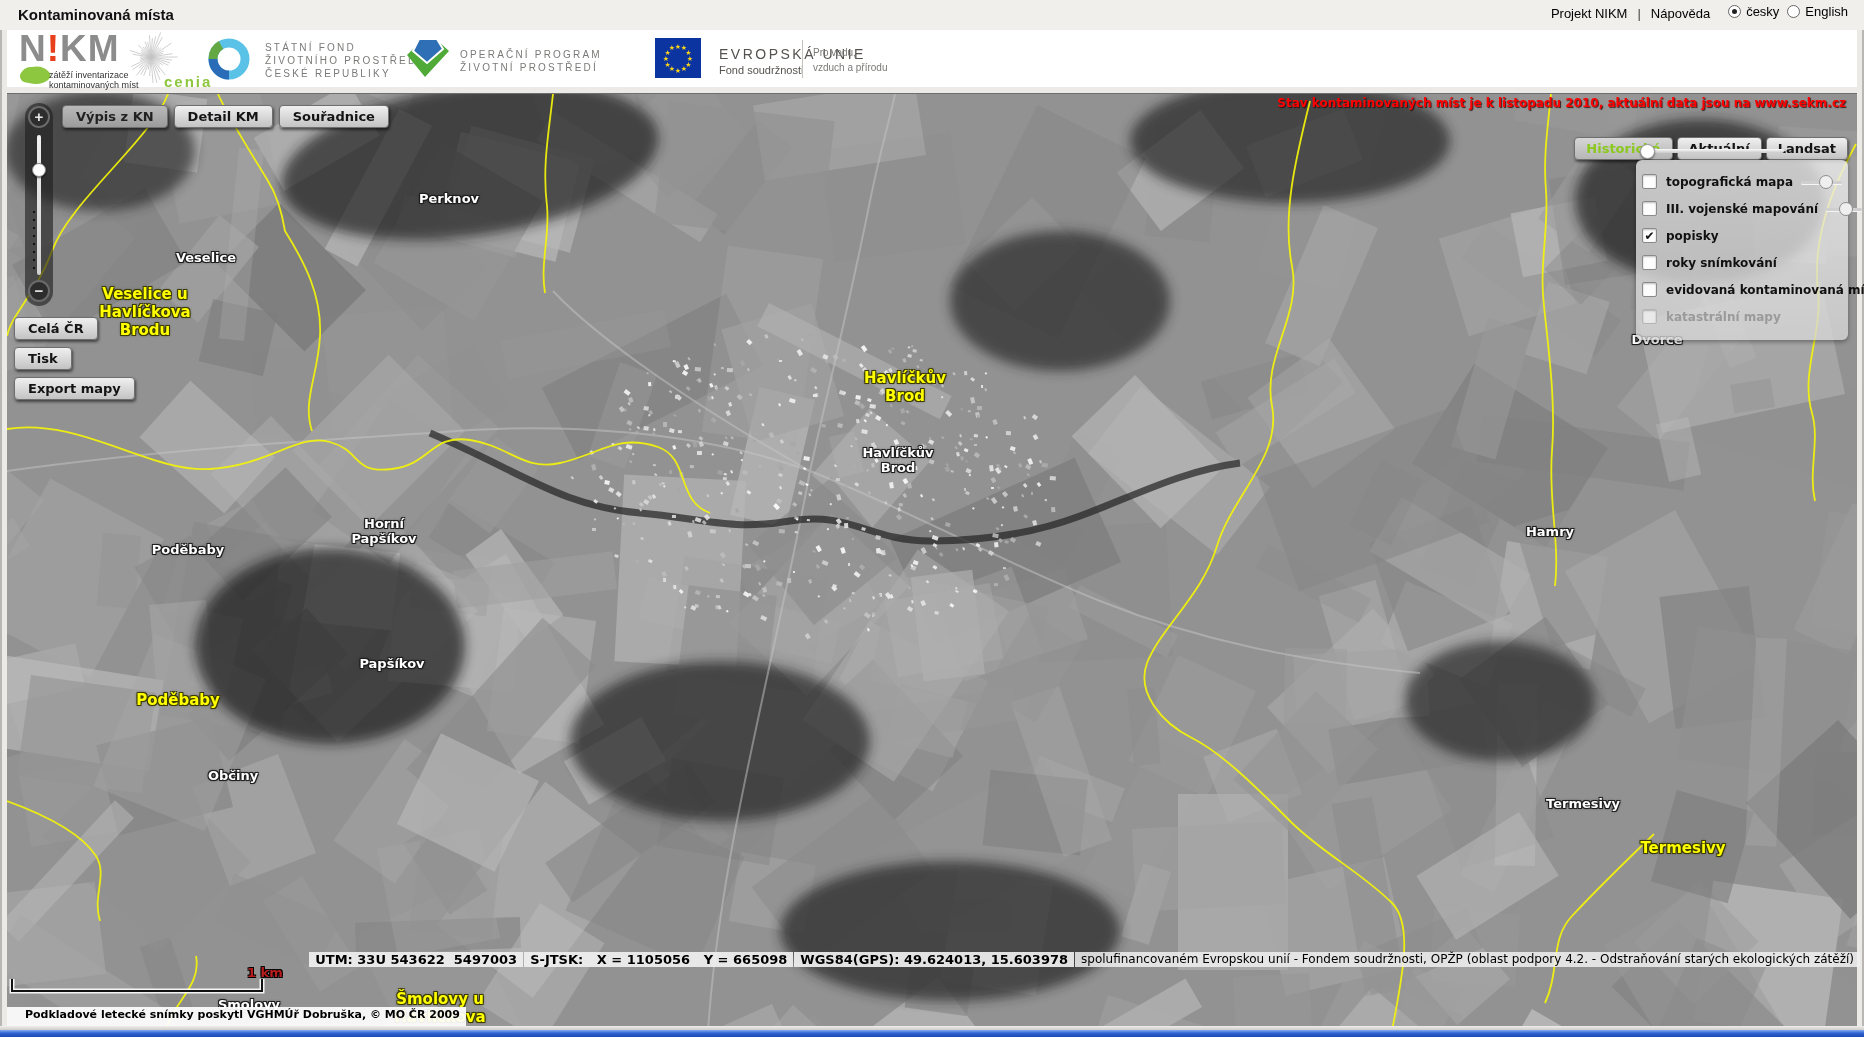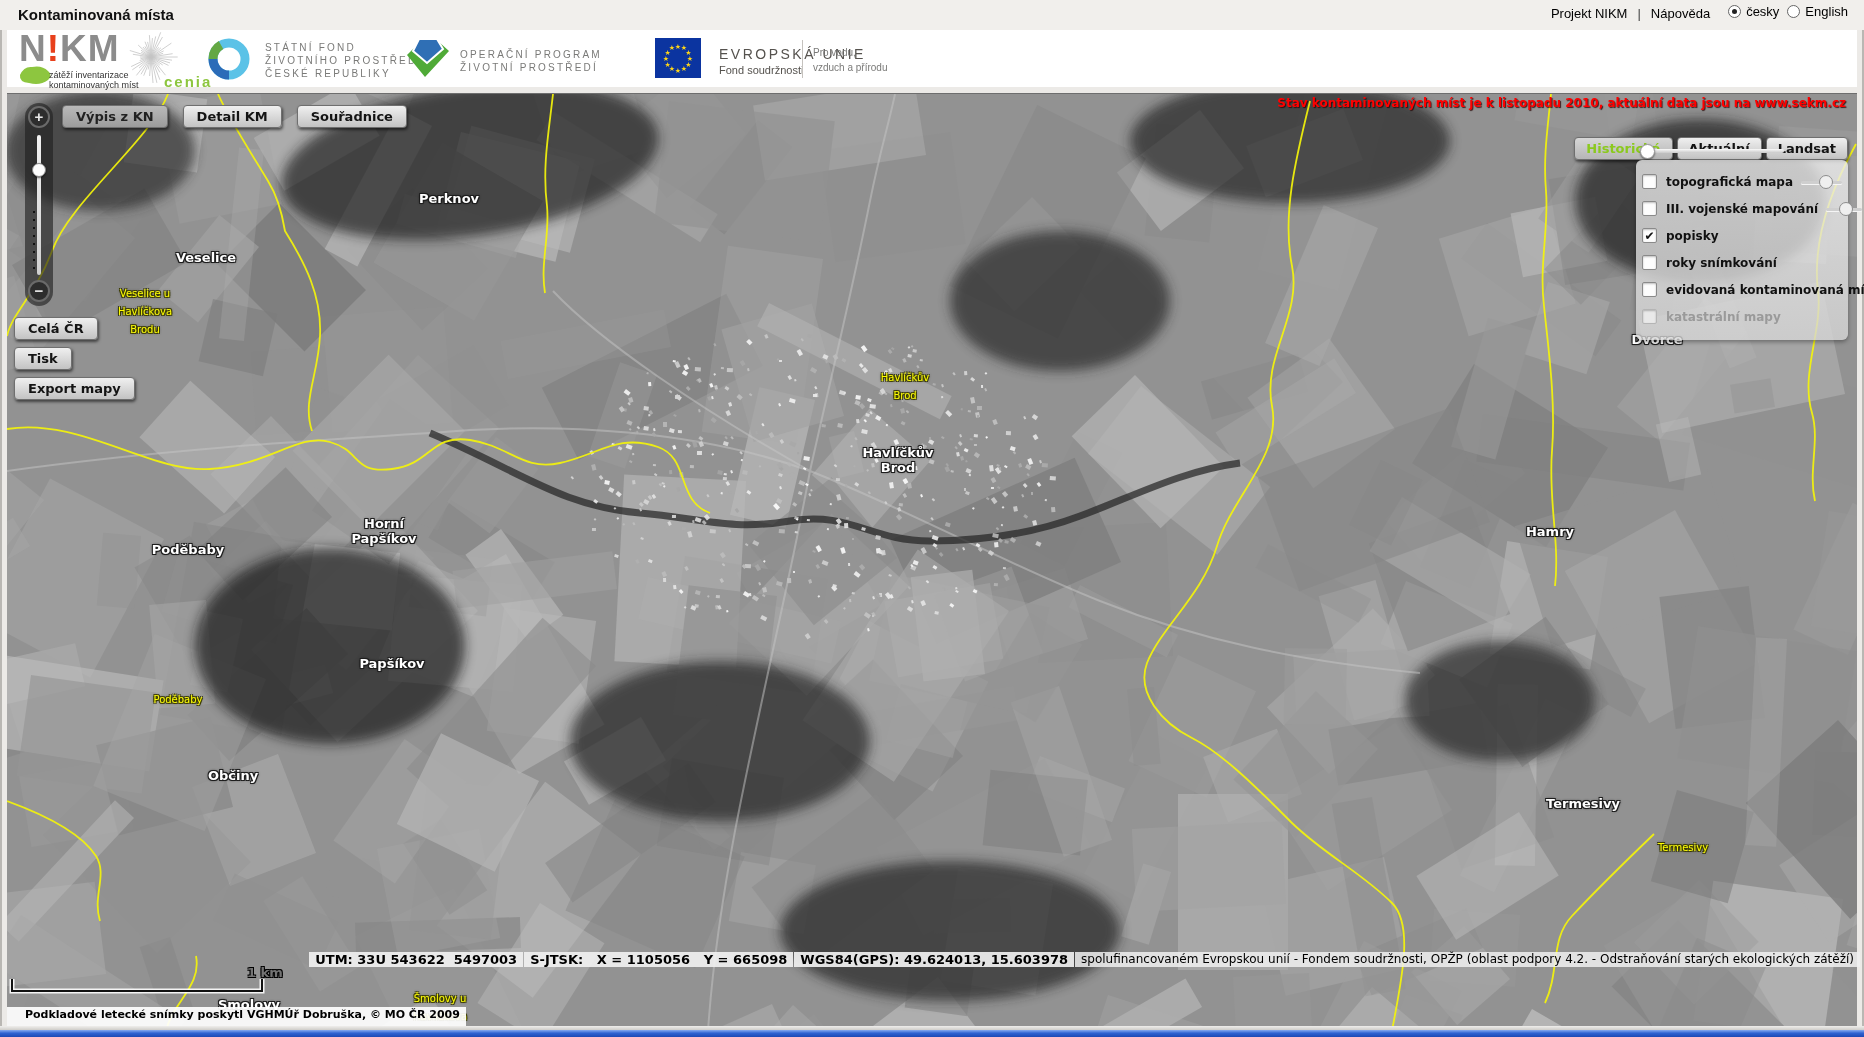--- a/index.html
+++ b/index.html
@@ -31,29 +31,29 @@
   .eu-text .l1{font-size:14px;letter-spacing:2.5px;}
   .eu-text .l2{font-size:11px;}
   .motto-sep{position:absolute;left:795px;top:10px;width:1px;height:38px;background:#c5c2be;}
   .motto{position:absolute;left:806px;top:15px;font-size:10px;color:#7a7a78;line-height:15px;}
   
   .map{position:absolute;left:7px;right:7px;top:93px;height:937px;background:#585858;border-top:1px solid #6e6e6e;overflow:hidden;cursor:default;}
   .map svg.base{position:absolute;left:0;top:0;}
   .mlabel{position:absolute;transform:translateX(-50%);text-align:center;white-space:nowrap;font-family:"DejaVu Sans",sans-serif;pointer-events:none;}
   .mlabel.white{color:#fff;font-weight:bold;font-size:13px;line-height:15px;
     text-shadow:1px 1px 0 #1d1d1d,-1px 1px 0 #1d1d1d,1px -1px 0 #1d1d1d,-1px -1px 0 #1d1d1d,0 0 3px #000;}
-  .mlabel.yellow{color:var(--label-yellow);font-weight:normal;font-size:10px;line-height:18px;
+  .mlabel.yellow{color:var(--label-yellow);font-weight:bold;font-size:15px;line-height:18px;
     text-shadow:1px 1px 0 #3c3c00,-1px 1px 0 #3c3c00,1px -1px 0 #3c3c00,-1px -1px 0 #3c3c00,0 0 3px #222;}
   
   .ui-btn{display:inline-block;padding:3px 13px;font-size:13px;font-weight:bold;color:#141414;
     font-family:"DejaVu Sans",sans-serif;
     background:linear-gradient(#f0f0f0,#c3c3c3);border:1px solid #6f6f6f;border-radius:4px;
     box-shadow:1px 2px 3px rgba(0,0,0,.55);cursor:pointer;white-space:nowrap;}
   .ui-btn.active{background:linear-gradient(#b9b9b9,#9c9c9c);color:#222;}
-  #kn-toolbar{position:absolute;left:62px;top:105px;display:flex;gap:15px;}
+  #kn-toolbar{position:absolute;left:62px;top:105px;display:flex;gap:6px;}
   #left-buttons{position:absolute;left:14px;top:317px;}
   #left-buttons .ui-btn{display:block;margin-bottom:7px;width:max-content;}
   
   .zoomctl{position:absolute;left:25px;top:103px;width:28px;height:203px;
     background:rgba(30,30,30,.62);border-radius:14px;}
   .zbtn{position:absolute;left:3px;width:22px;height:22px;border-radius:50%;background:#2d2d2d;
     border:2px solid #6a6a6a;color:#e8e8e8;font-size:15px;font-weight:bold;line-height:18px;text-align:center;cursor:pointer;}
   .zbtn.plus{top:3px;}
   .zbtn.minus{bottom:4px;}
   .ztrack{position:absolute;left:12px;top:32px;width:4px;height:140px;background:linear-gradient(#f2f2f2,#cfcfcf);border-radius:2px;}
@@ -75,21 +75,21 @@
     font-size:12px;font-weight:bold;color:#111;white-space:nowrap;}
   .lrow.disabled{color:#9a9a9a;}
   .cbx{width:15px;height:15px;background:#fdfdfd;border:1px solid #8a8a8a;border-radius:2px;margin-right:9px;
     flex:none;font-size:12px;line-height:14px;text-align:center;color:#111;cursor:pointer;box-shadow:inset 0 1px 2px rgba(0,0,0,.25);}
   .lrow.disabled .cbx{border-color:#b5b5b5;background:#e9e9e9;cursor:default;}
   .mini-slider{flex:1;position:relative;height:14px;margin:0 6px 0 8px;min-width:36px;}
   .mini-slider .track{position:absolute;left:0;right:0;top:6px;height:3px;background:#cfcfcf;border-radius:2px;box-shadow:0 1px 0 #f5f5f5;}
   .mini-slider .thumb{position:absolute;top:0;width:14px;height:14px;border-radius:50%;background:#efefef;border:1px solid #8d8d8d;cursor:grab;}
   
   .scalebar-svg{position:absolute;left:0;top:0;pointer-events:none;}
-  .scale-label{position:absolute;left:247px;top:965px;font-size:13px;font-weight:bold;color:#737373;
+  .scale-label{position:absolute;left:247px;top:965px;font-size:13px;font-weight:bold;color:#b91c1c;
     font-family:"DejaVu Sans",sans-serif;
     text-shadow:1px 1px 0 #000,-1px 1px 0 #000,1px -1px 0 #000,-1px -1px 0 #000;}
   .attr-left{position:absolute;left:7px;top:1007px;height:19px;padding:1px 6px 0 18px;
     background:rgba(255,255,255,.92);font-family:"DejaVu Sans",sans-serif;
     font-size:11px;font-weight:bold;color:#000;white-space:pre;}
   .coords{position:absolute;right:4px;top:952px;display:flex;flex-direction:row;align-items:flex-end;gap:1px;}
   .coords .line{background:rgba(240,240,240,.92);padding:0 6px;font-family:"DejaVu Sans",sans-serif;
     font-size:13px;font-weight:bold;color:#000;white-space:pre;line-height:15px;}
   .coords .line.small{font-weight:normal;font-size:12px;background:rgba(240,240,240,.85);}
   .bottom-gray{position:absolute;left:0;bottom:7px;width:100%;height:4px;background:linear-gradient(#efeeec,#cfcdc9);}

